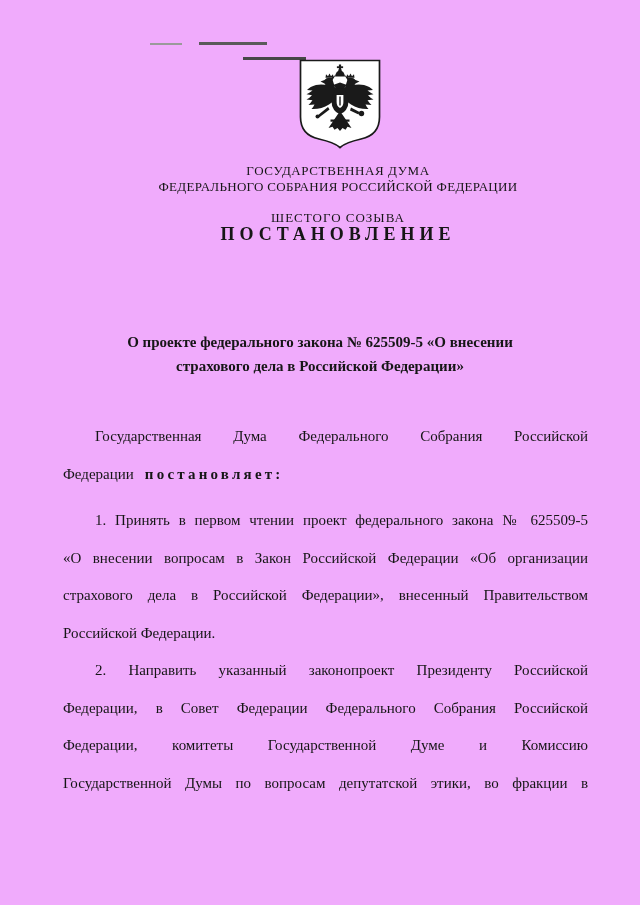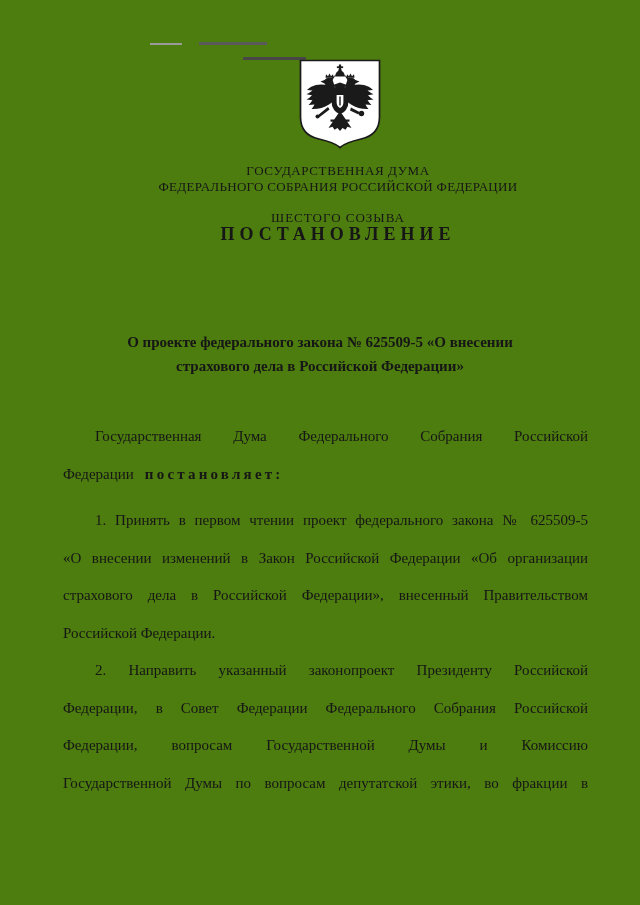--- a/index.html
+++ b/index.html
@@ -4,21 +4,21 @@
 <style>
   html, body { margin: 0; padding: 0; }
   body {
     width: 640px; height: 905px;
     background: #ffffff;
     font-family: "Liberation Serif", "DejaVu Serif", serif;
     color: #161616;
     position: relative;
     overflow: hidden;
   }
-  .page { position: absolute; inset: 0; background: #4d7c0f; }
+  .page { position: absolute; inset: 0; background: #f0abfc; }
 
   
   .dash { position: absolute; background: #666; }
   .dash.a1 { left: 150px; top: 43px; width: 32px; height: 2px; background: #9a9a9a; }
   .dash.a2 { left: 199px; top: 42px; width: 68px; height: 3px; background: #5a5a5a; }
   .dash.b  { left: 243px; top: 57px; width: 63px; height: 3px; background: #474747; }
 
   .emblem { position: absolute; left: 297px; top: 57px; width: 86px; height: 94px; }
 
   .letterhead { position: absolute; left: 38px; top: 163px; width: 600px; text-align: center; }
@@ -97,27 +97,27 @@
 
     <div>
       <div class="line just indent">Государственная Дума Федерального Собрания Российской</div>
       <div class="line">
         <span>Федерации</span><span class="emph">постановляет:</span>
       </div>
     </div>
 
     <div class="para">
       <div class="line just indent">1. Принять в первом чтении проект федерального закона № 625509-5</div>
-      <div class="line just">«О внесении изменений в Закон Российской Федерации «Об организации</div>
+      <div class="line just">«О внесении вопросам в Закон Российской Федерации «Об организации</div>
       <div class="line just">страхового дела в Российской Федерации», внесенный Правительством</div>
       <div class="line">Российской Федерации.</div>
     </div>
 
     <div>
       <div class="line just indent">2. Направить указанный законопроект Президенту Российской</div>
       <div class="line just">Федерации, в Совет Федерации Федерального Собрания Российской</div>
-      <div class="line just">Федерации, вопросам Государственной Думы и Комиссию</div>
+      <div class="line just">Федерации, комитеты Государственной Думе и Комиссию</div>
       <div class="line just">Государственной Думы по вопросам депутатской этики, во фракции в</div>
     </div>
 
   </div>
 
 </div>
 
 </body></html>

